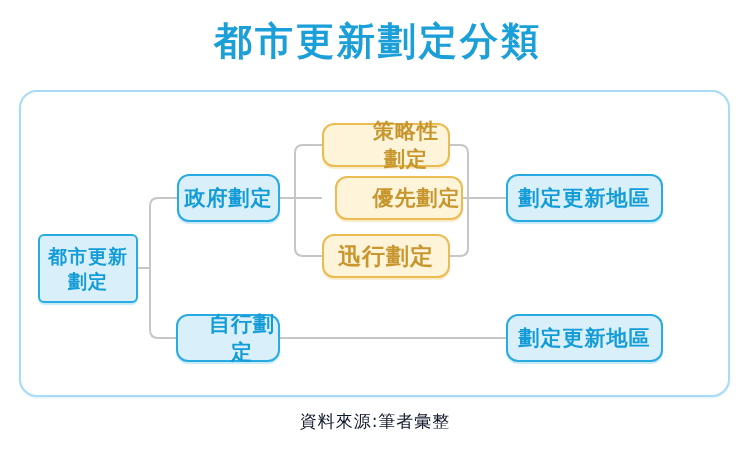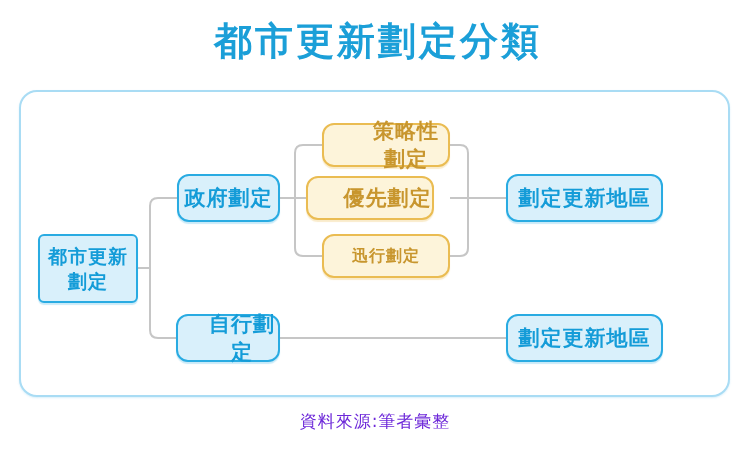--- a/index.html
+++ b/index.html
@@ -75,32 +75,32 @@
   .node.yellow {
     background: #FDF4DA;
     border: 2.5px solid #EABC52;
     color: #C8962E;
     box-shadow: 0 2px 1px rgba(234, 188, 82, 0.3);
   }
   .node-root      { left: 38px;  top: 234px; width: 100px; height: 69px; font-size: 19px; line-height: 25px; border-radius: 6px; }
   .node-gov       { left: 177px; top: 174px; width: 103px; height: 48px; font-size: 21px; }
   .node-self      { left: 176px; top: 314px; width: 104px; height: 48px; font-size: 21px; padding-left: 28px; }
   .node-strategic { left: 322px; top: 123px; width: 128px; height: 44px; font-size: 21px; padding-left: 40px; }
-  .node-priority  { left: 306px; top: 176px; width: 128px; height: 44px; font-size: 21px; padding-left: 35px; }
-  .node-rapid     { left: 322px; top: 234px; width: 128px; height: 44px; font-size: 16px; }
+  .node-priority  { left: 335px; top: 176px; width: 128px; height: 44px; font-size: 21px; padding-left: 35px; }
+  .node-rapid     { left: 322px; top: 234px; width: 128px; height: 44px; font-size: 23px; }
   .node-area      { left: 506px; top: 174px; width: 157px; height: 48px; font-size: 21px; }
   .node-unit      { left: 506px; top: 314px; width: 157px; height: 48px; font-size: 21px; }
   .caption {
     position: absolute;
     left: 0;
     top: 410px;
     width: 750px;
     text-align: center;
     font-size: 17px;
-    color: #6d28d9;
+    color: #0f172a;
     letter-spacing: 1px;
   }
 </style>
 </head>
 <body>
 
 <div class="page">
 
   <h1 class="title">都市更新劃定分類</h1>
 

